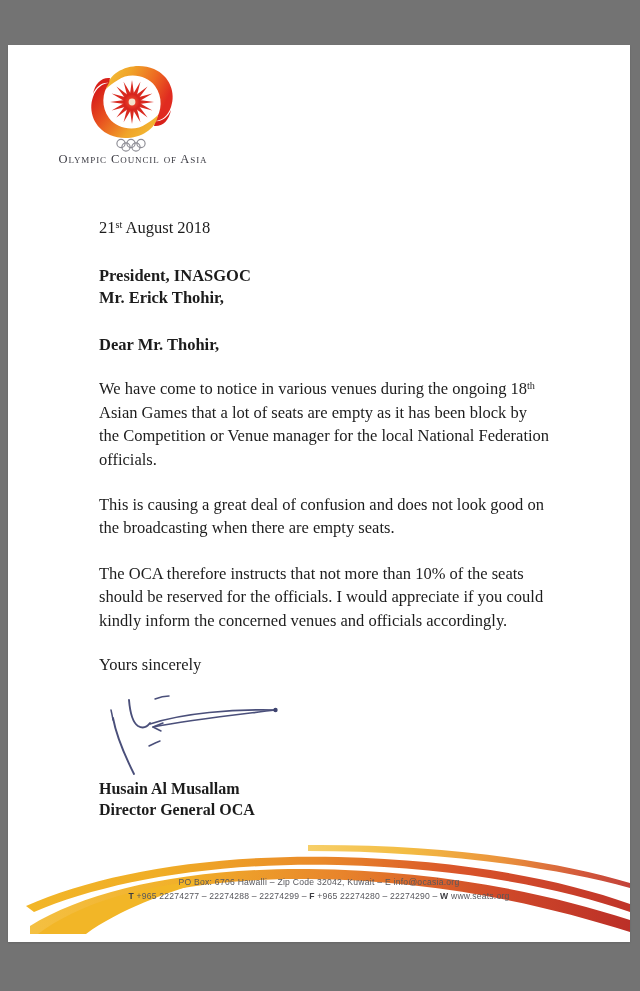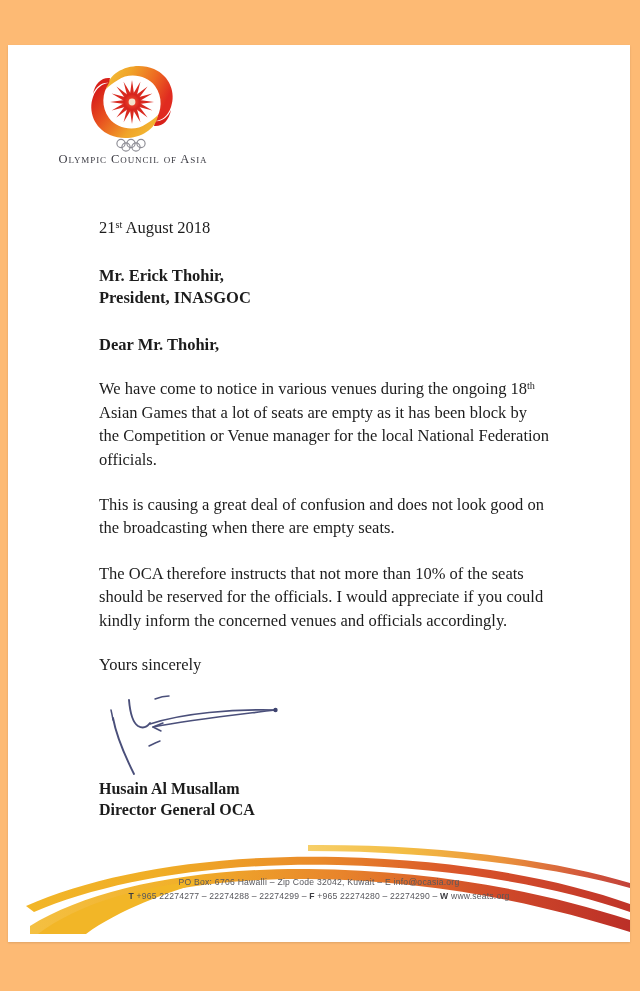--- a/index.html
+++ b/index.html
@@ -13,21 +13,21 @@
     font-family: "Liberation Serif", serif;
     overflow: hidden;
   }
 
   
   #page-root {
     position: absolute;
     left: 0; top: 0;
     width: 640px;
     height: 991px;
-    background: #fdba74;
+    background: #737373;
   }
   #letter-sheet {
     position: absolute;
     left: 8px;
     top: 45px;
     width: 622px;
     height: 897px;
     background: #ffffff;
     box-shadow: 0 1px 2px rgba(0,0,0,0.12);
     overflow: hidden;
@@ -257,22 +257,22 @@
       </div>
 
       <div id="oca-wordmark">Olympic Council of Asia</div>
     </div>
 
     <div id="letter-body">
 
       <p class="letter-date"><span>21</span><sup>st</sup><span> August 2018</span></p>
 
       <div class="addressee-block">
+        <div>President, INASGOC</div>
         <div>Mr. Erick Thohir,</div>
-        <div>President, INASGOC</div>
       </div>
 
       <p class="salutation">Dear Mr. Thohir,</p>
 
       <p class="letter-para"><span>We have come to notice in various venues during the ongoing 18</span><sup>th</sup><span> Asian Games that a lot of seats are empty as it has been block by the Competition or Venue manager for the local National Federation officials.</span></p>
 
       <p class="letter-para">This is causing a great deal of confusion and does not look good on the broadcasting when there are empty seats.</p>
 
       <p class="letter-para">The OCA therefore instructs that not more than 10% of the seats should be reserved for the officials.   I would appreciate if you could kindly inform the concerned venues and officials accordingly.</p>
 

